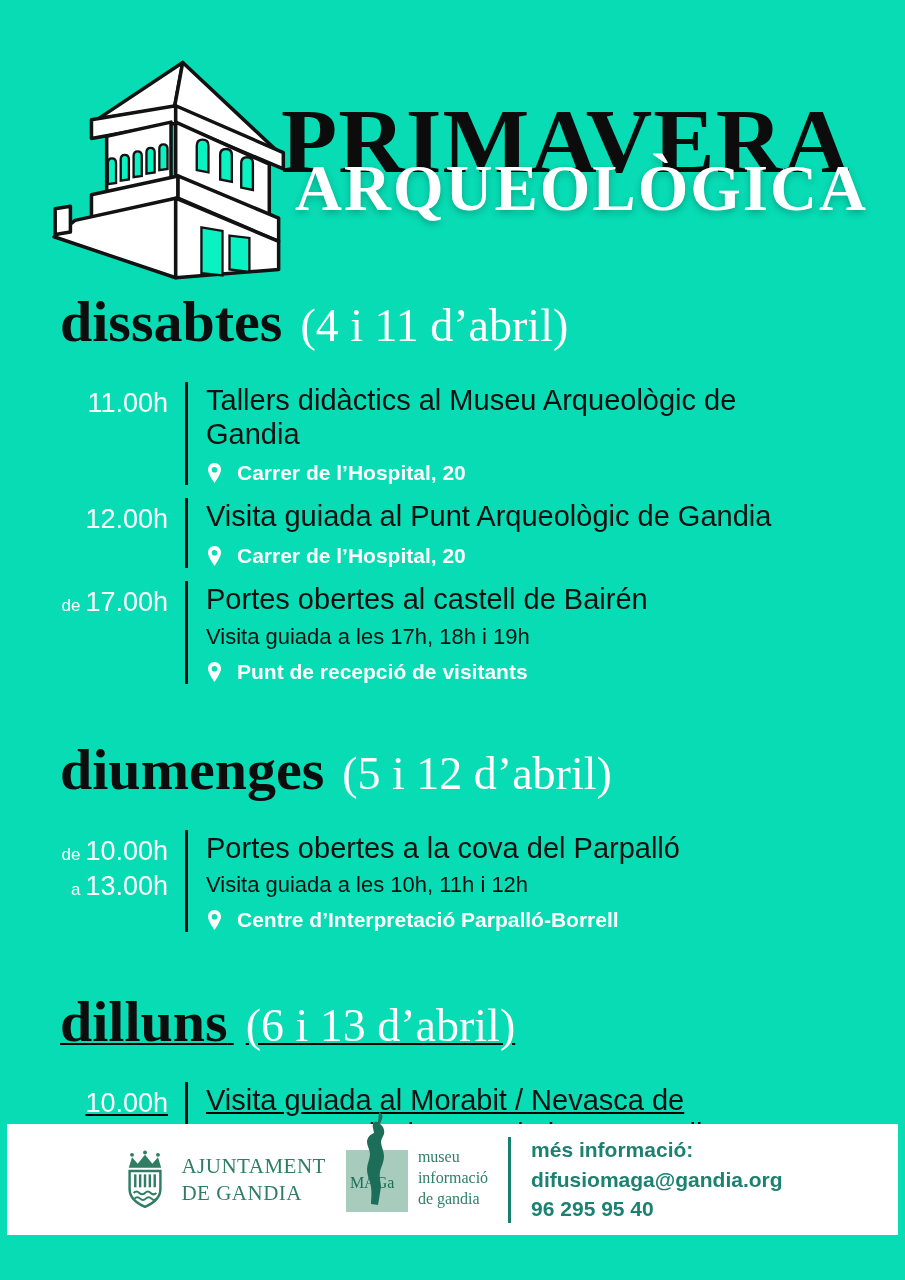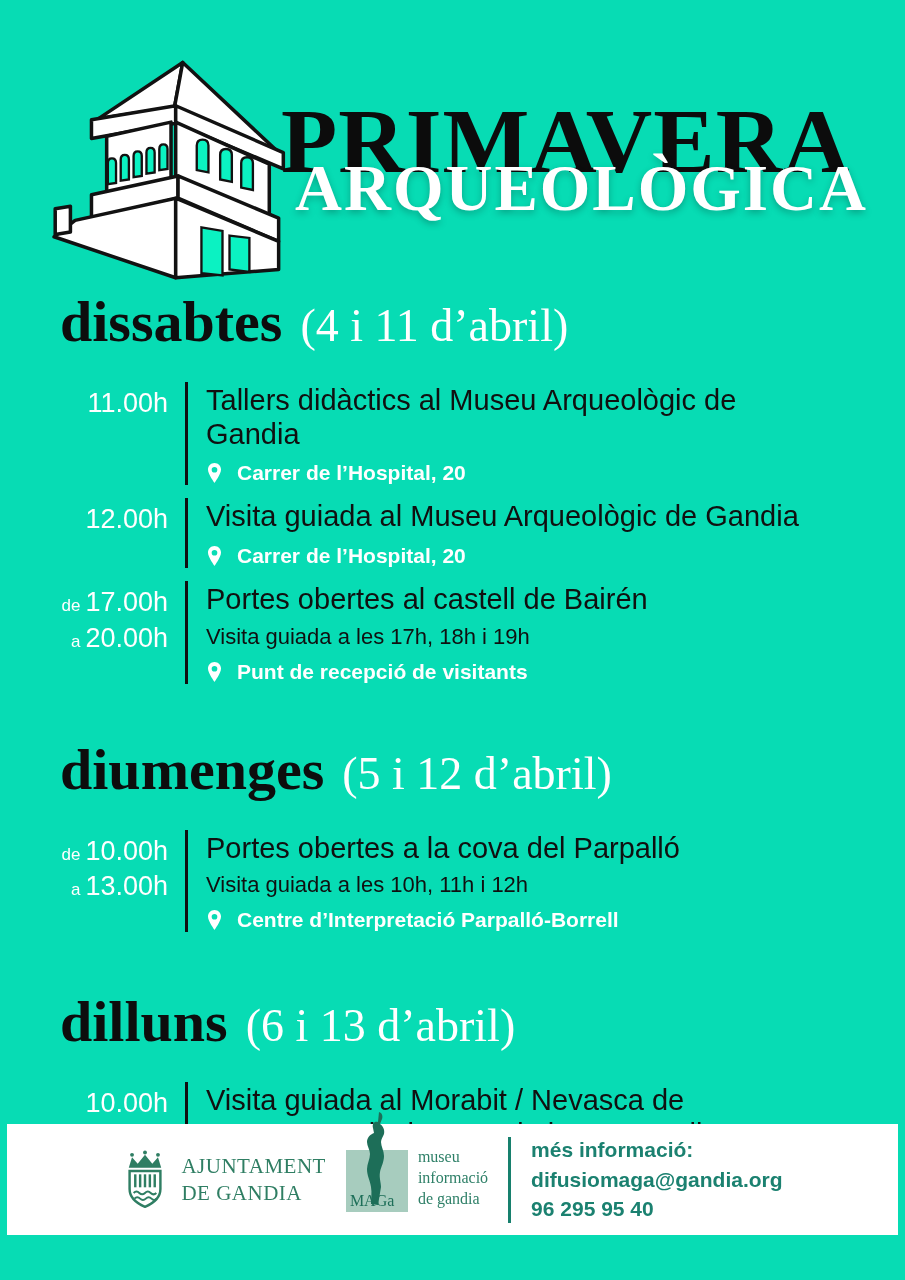--- a/index.html
+++ b/index.html
@@ -33,33 +33,33 @@
   .time{flex:0 0 168px;width:168px;text-align:right;padding:4px 17px 0 0;color:#ffffff;}
   .tline{font-size:27px;line-height:1.33;white-space:nowrap;}
   .pfx{font-size:17px;margin-right:5px;}
   .rule{flex:0 0 3px;width:3px;background:#101010;}
   .ebody{padding-left:18px;padding-top:2px;}
   .etitle{font-size:29px;color:#101010;line-height:1.16;max-width:620px;}
   .esub{font-size:22px;color:#101010;margin-top:7px;}
   .eloc{display:flex;align-items:center;gap:14px;margin-top:10px;color:#ffffff;font-weight:bold;font-size:21px;}
   .sec-dissabtes{margin-top:36px;}
   .sec-diumenges{margin-top:52px;}
-  .sec-dilluns{margin-top:56px;}
+  .sec-dilluns{margin-top:56px;text-decoration:underline;}
   .gap-row{margin-top:24px;}
   
   .footer{
     position:absolute;left:7px;right:7px;top:1124px;height:111px;background:#ffffff;
     display:flex;align-items:center;justify-content:center;gap:20px;
   }
   .aj{display:flex;align-items:center;gap:13px;}
   .aj-text{font-family:"Liberation Serif",serif;color:#2f7e63;font-size:21px;letter-spacing:.5px;line-height:1.25;}
   .maga{display:flex;align-items:flex-end;gap:10px;}
   .maga-box{position:relative;width:62px;height:62px;background:#a7ccbe;}
   .maga-fig{position:absolute;left:16px;bottom:2px;overflow:visible;}
-  .maga-acronym{position:absolute;left:4px;bottom:2px;font-family:"Liberation Serif",serif;color:#1d6e58;font-size:16px;}
+  .maga-acronym{position:absolute;left:4px;bottom:20px;font-family:"Liberation Serif",serif;color:#1d6e58;font-size:16px;}
   .maga-name{font-family:"Liberation Serif",serif;color:#2f8068;font-size:16px;line-height:1.3;padding-bottom:2px;}
   .f-divider{width:3px;height:86px;background:#17806d;}
   .contact{color:#1b8170;font-weight:bold;font-size:21px;line-height:1.4;}
 </style>
 </head>
 <body>
 
 <div class="poster">
 
   <div class="header">
@@ -127,34 +127,33 @@
           </div>
         </div>
       </div>
 
       <div class="event">
         <div class="time">
           <div class="tline"><span class="pfx"></span><span>12.00h</span></div>
         </div>
         <div class="rule"></div>
         <div class="ebody">
-          <div class="etitle">Visita guiada al Museu Arqueològic de Gandia</div>
+          <div class="etitle">Visita guiada al Punt Arqueològic de Gandia</div>
           <div class="eloc">
             <svg width="17" height="22" viewBox="0 0 24 30">
                 <path fill="#ffffff" fill-rule="evenodd" d="M12 1C6.9 1 2.8 5.1 2.8 10.2 2.8 17 12 29 12 29s9.2-12 9.2-18.8C21.2 5.1 17.1 1 12 1zm0 13.4a4 4 0 1 1 0-8 4 4 0 0 1 0 8z"></path>
               </svg>
             <span>Carrer de l’Hospital, 20</span>
           </div>
         </div>
       </div>
 
       <div class="event">
         <div class="time">
           <div class="tline"><span class="pfx">de</span><span>17.00h</span></div>
-          <div class="tline"><span class="pfx">a</span><span>20.00h</span></div>
         </div>
         <div class="rule"></div>
         <div class="ebody">
           <div class="etitle">Portes obertes al castell de Bairén</div>
           <div class="esub">Visita guiada a les 17h, 18h i 19h</div>
           <div class="eloc">
             <svg width="17" height="22" viewBox="0 0 24 30">
                 <path fill="#ffffff" fill-rule="evenodd" d="M12 1C6.9 1 2.8 5.1 2.8 10.2 2.8 17 12 29 12 29s9.2-12 9.2-18.8C21.2 5.1 17.1 1 12 1zm0 13.4a4 4 0 1 1 0-8 4 4 0 0 1 0 8z"></path>
               </svg>
             <span>Punt de recepció de visitants</span>

